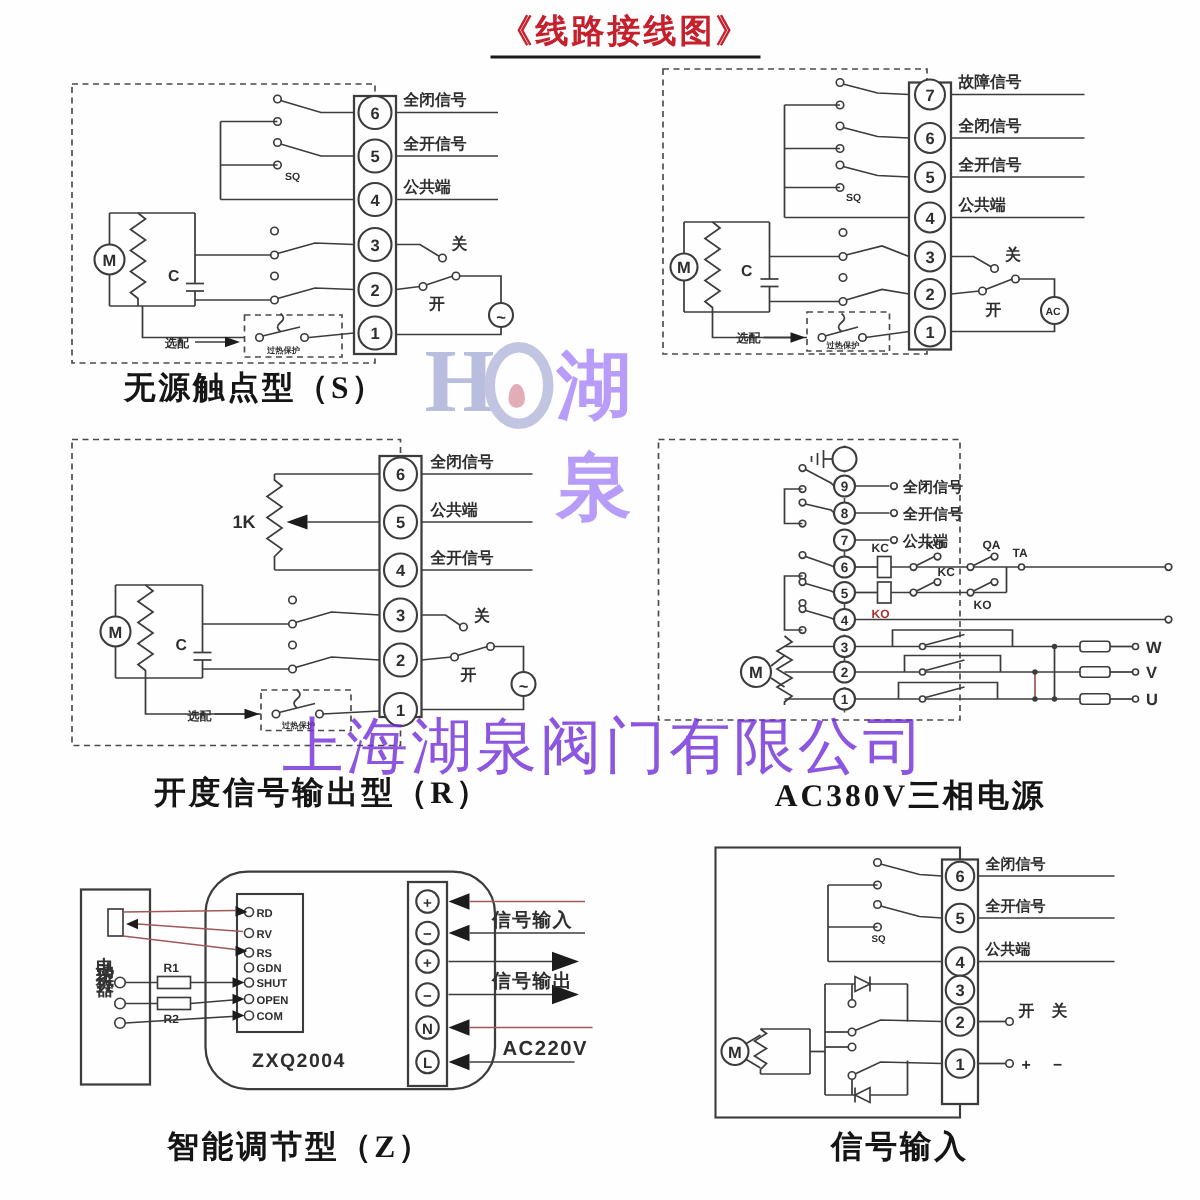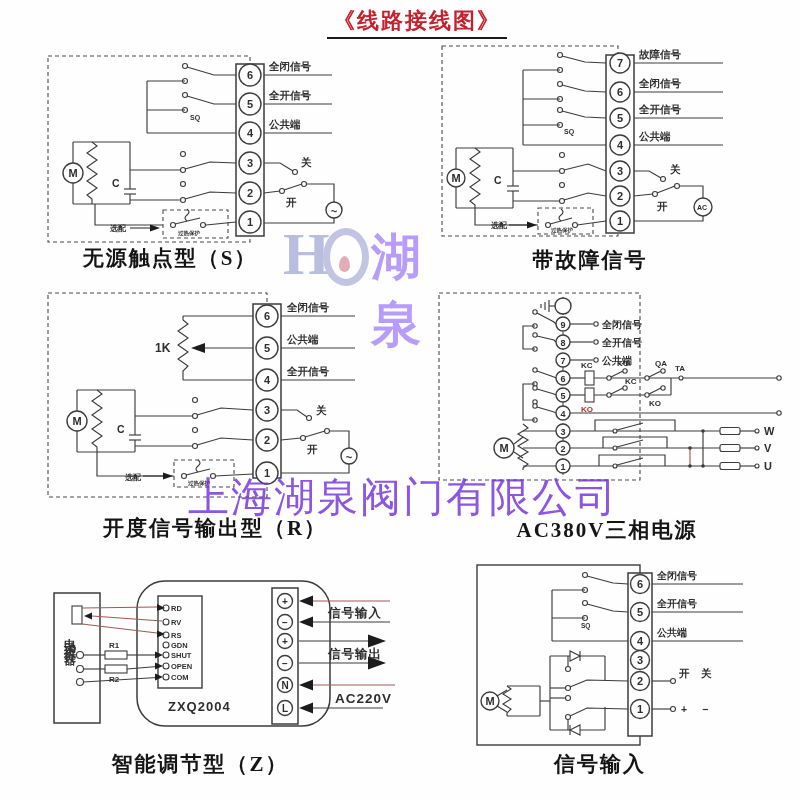--- a/index.html
+++ b/index.html
@@ -243,21 +243,20 @@
       <circle class="cc" cx="230" cy="158" r="2.5"></circle>
         <circle class="cc" cx="252" cy="150" r="2.5"></circle>
       <line class="w" x1="232" y1="157" x2="250" y2="150"></line>
       <polyline class="w" points="254,150 278,150 278,162"></polyline>
       <circle class="tc" cx="278" cy="171" r="9"></circle>
       <text class="sm" x="272" y="174">AC</text>
       <text class="lbl" x="232" y="174">开</text>
       <polyline class="w" points="278,180 278,185 209,185"></polyline>
     </g>
   </svg>
-  <div class="caption" style="left:480px;top:246px;width:220px">带故障信号</div>
 
   <svg style="left:45px;top:290px" width="375" height="255" viewBox="0 0 375 255">
     <rect class="bd" x="3" y="3" width="219" height="204"></rect>
     <g>
       <polyline class="w" points="138,26 138,30 143,34 133,41 143,48 133,55 143,62 133,69 143,76 138,81 138,90"></polyline>
       <line class="w" x1="138" y1="26" x2="208" y2="26"></line>
       <line class="w" x1="138" y1="90" x2="208" y2="90"></line>
       <line class="w" x1="160" y1="58" x2="208" y2="58"></line>
       <polygon class="ah" points="146,58 160,53 160,63"></polygon>
       <text class="lbl" x="110" y="62" style="font-size:12px">1K</text>

